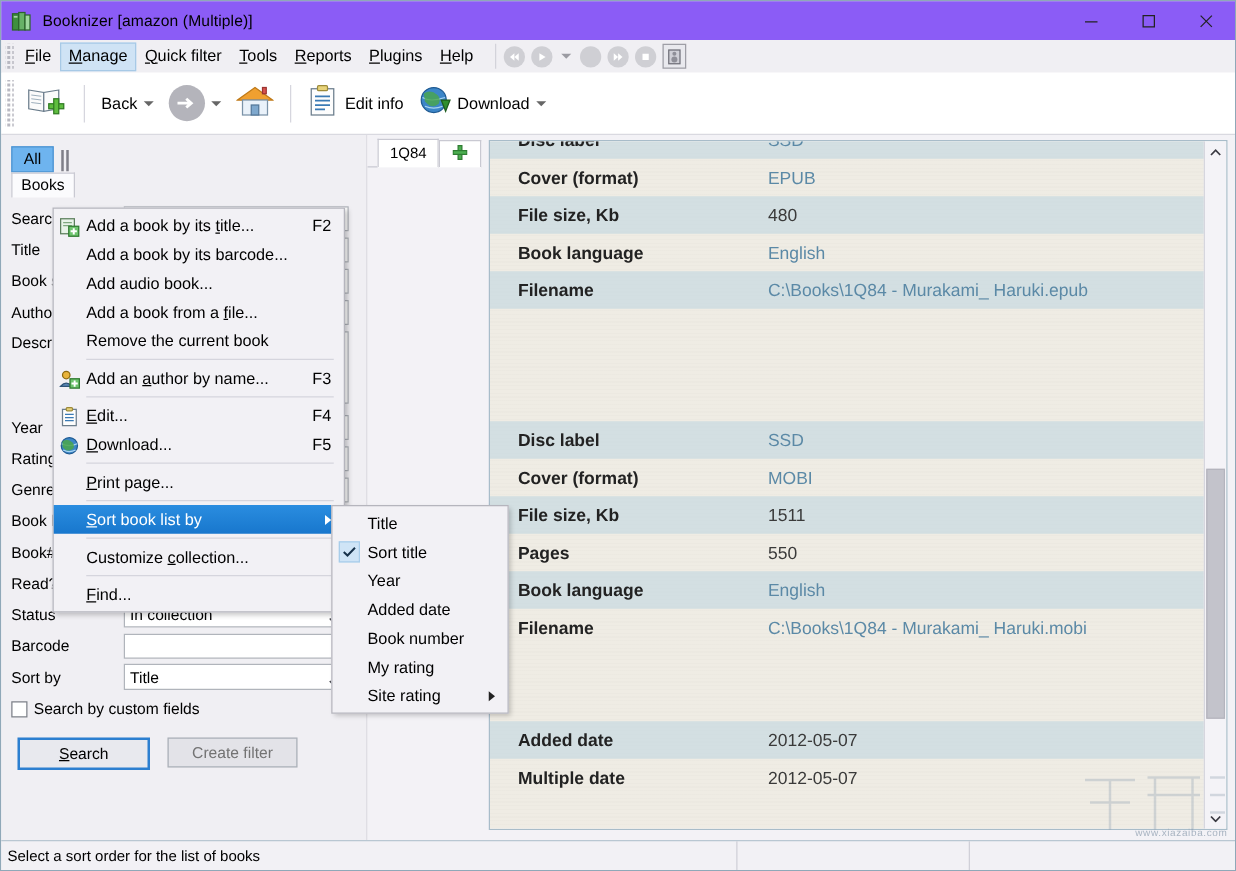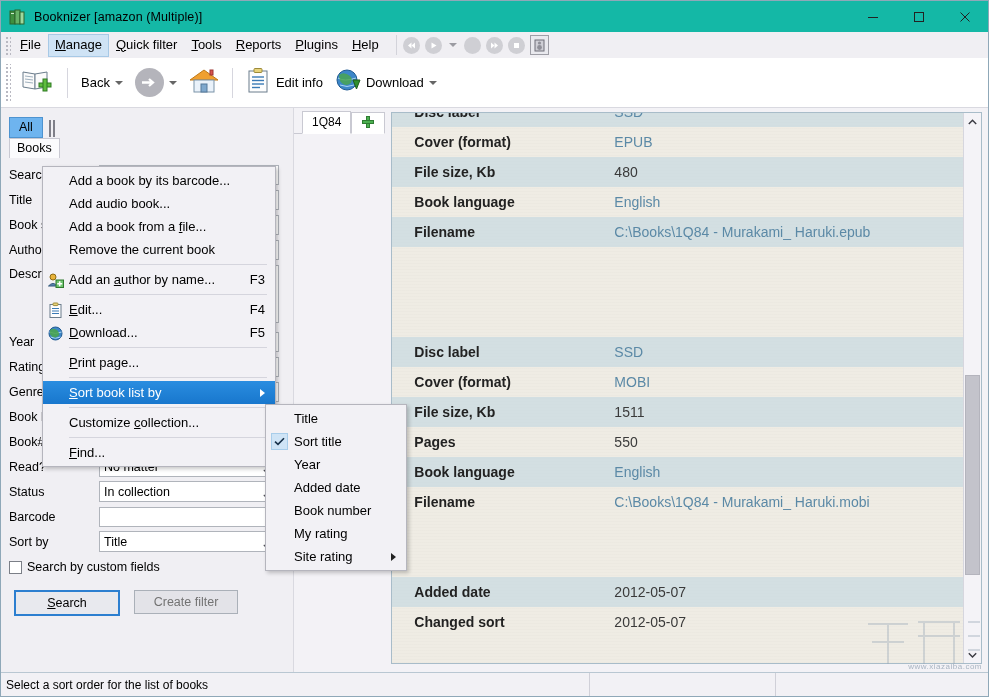--- a/index.html
+++ b/index.html
@@ -18,21 +18,21 @@
     position: absolute; inset: 0;
     background: #f0eff3;
     border: 1px solid #8fa8b8;
     box-sizing: border-box;
     display: flex; flex-direction: column;
   }
 
   
   .titlebar {
     height: 31px; flex: 0 0 31px;
-    background: #14b8a6;
+    background: #8b5cf6;
     display: flex; align-items: center;
     position: relative;
   }
   .title-icon {
     width: 20px; height: 20px; margin-left: 7px; margin-right: 6px;
     position: relative; flex: 0 0 20px;
   }
   .title-text {
     font-size: 12.5px; color: #000;
     letter-spacing: .1px;
@@ -630,21 +630,21 @@
               <span class="k">Filename</span>
               <span class="v link">C:\Books\1Q84 - Murakami_ Haruki.mobi</span>
             </div>
             <div class="spacer"></div>
             <div class="spacer"></div>
             <div class="prop alt">
               <span class="k">Added date</span>
               <span class="v">2012-05-07</span>
             </div>
             <div class="prop">
-              <span class="k">Changed sort</span>
+              <span class="k">Multiple date</span>
               <span class="v">2012-05-07</span>
             </div>
           </div>
         </div>
 
         <div class="vscroll">
           <div class="vs-btn">
             <svg width="9" height="6" viewBox="0 0 9 6">
                 <polyline points="0.8,5 4.5,1.2 8.2,5" fill="none" stroke="#3a3a42" stroke-width="1.4"></polyline>
               </svg>
@@ -665,20 +665,33 @@
             <path d="M54 10 H96 M54 24 H96 M60 10 V52 M90 10 V52"></path>
             <path d="M104 10 H116 M104 24 H116 M104 38 H116"></path>
           </g>
         </svg>
       </div>
       <div class="wm-text">www.xiazaiba.com</div>
     </div>
 
     <div class="popup" id="main-menu">
       <div class="mi">
+        <span class="mi-ico">
+          <svg width="17" height="17" viewBox="0 0 17 17">
+            <rect x="1.5" y="2" width="11" height="12" fill="#e8f3e8" stroke="#5c7f5c"></rect>
+            <line x1="3.5" y1="5" x2="10.5" y2="5" stroke="#7fa87f"></line>
+            <line x1="3.5" y1="7.5" x2="10.5" y2="7.5" stroke="#7fa87f"></line>
+            <rect x="8" y="8" width="8" height="8" fill="#6ec46e" stroke="#2f7a2f"></rect>
+            <path d="M12 9.5 v5 M9.5 12 h5" stroke="#fff" stroke-width="1.6"></path>
+          </svg>
+        </span>
+        <span class="mi-lbl">Add a book by its <u>t</u>itle...</span>
+        <span class="mi-acc">F2</span>
+      </div>
+      <div class="mi">
         <span class="mi-lbl">Add a book by its barcode...</span>
       </div>
       <div class="mi">
         <span class="mi-lbl">Add audio book...</span>
       </div>
       <div class="mi">
         <span class="mi-lbl">Add a book from a <u>f</u>ile...</span>
       </div>
       <div class="mi">
         <span class="mi-lbl">Remove the current book</span>

